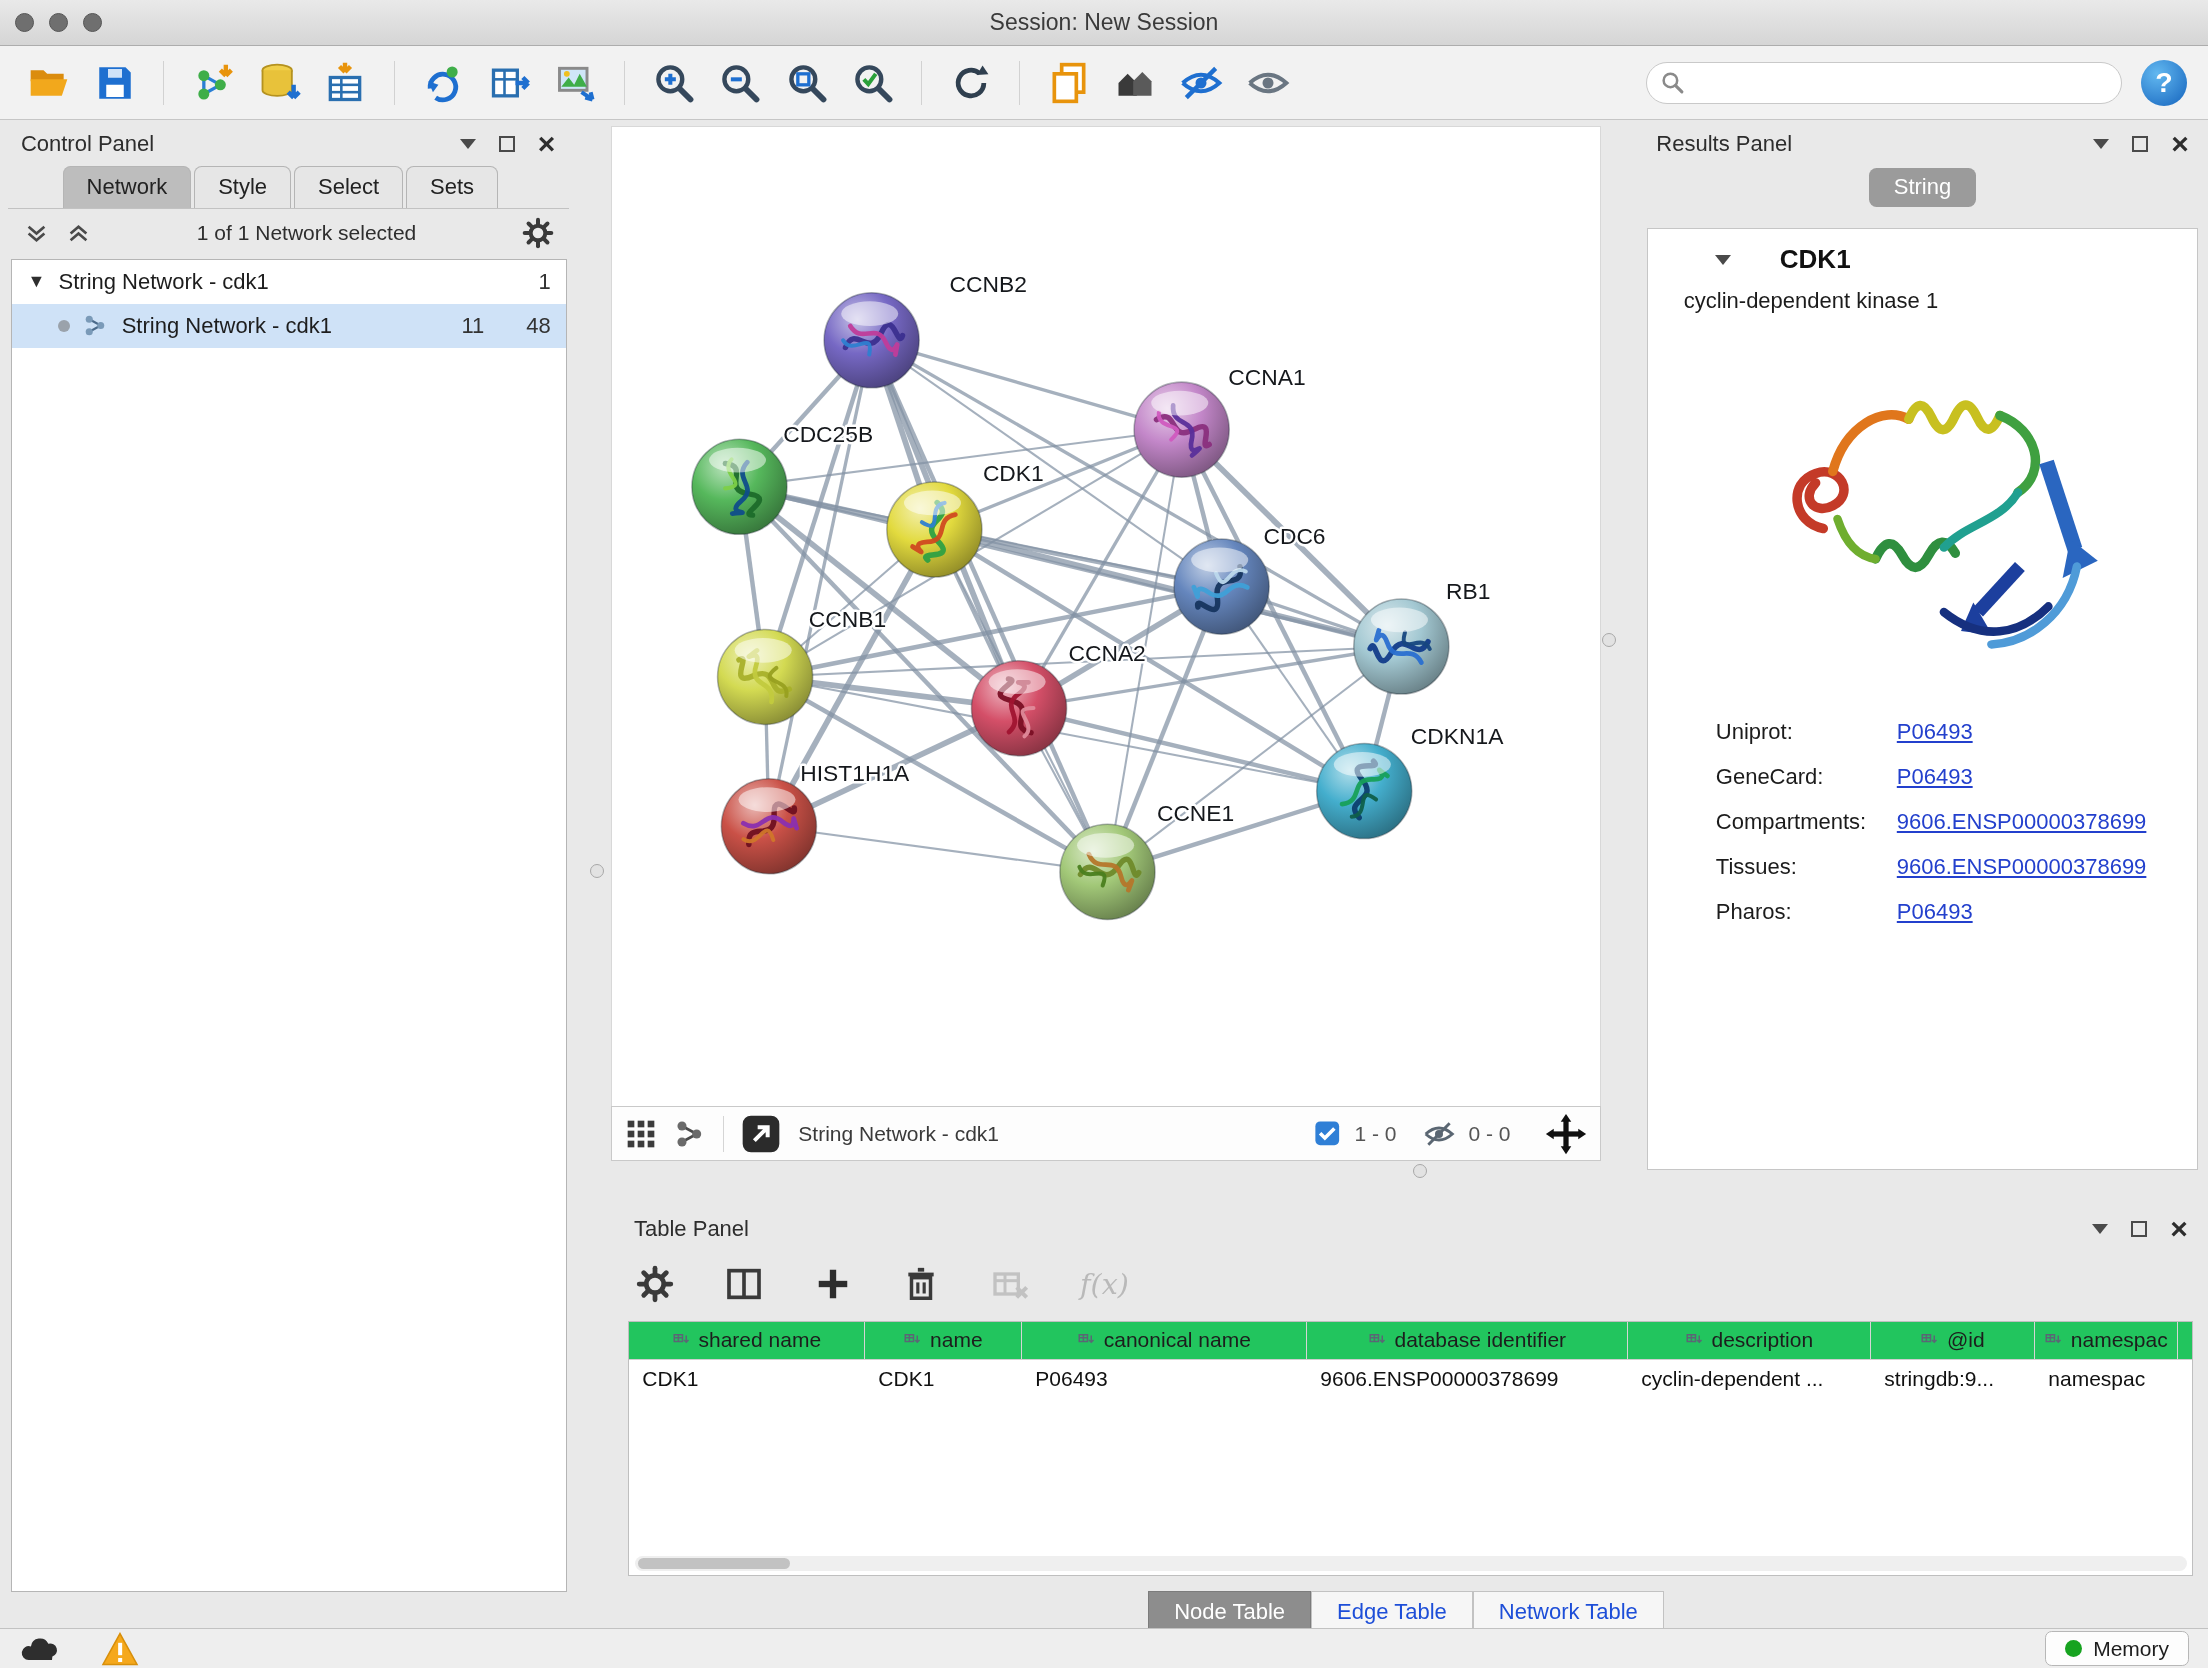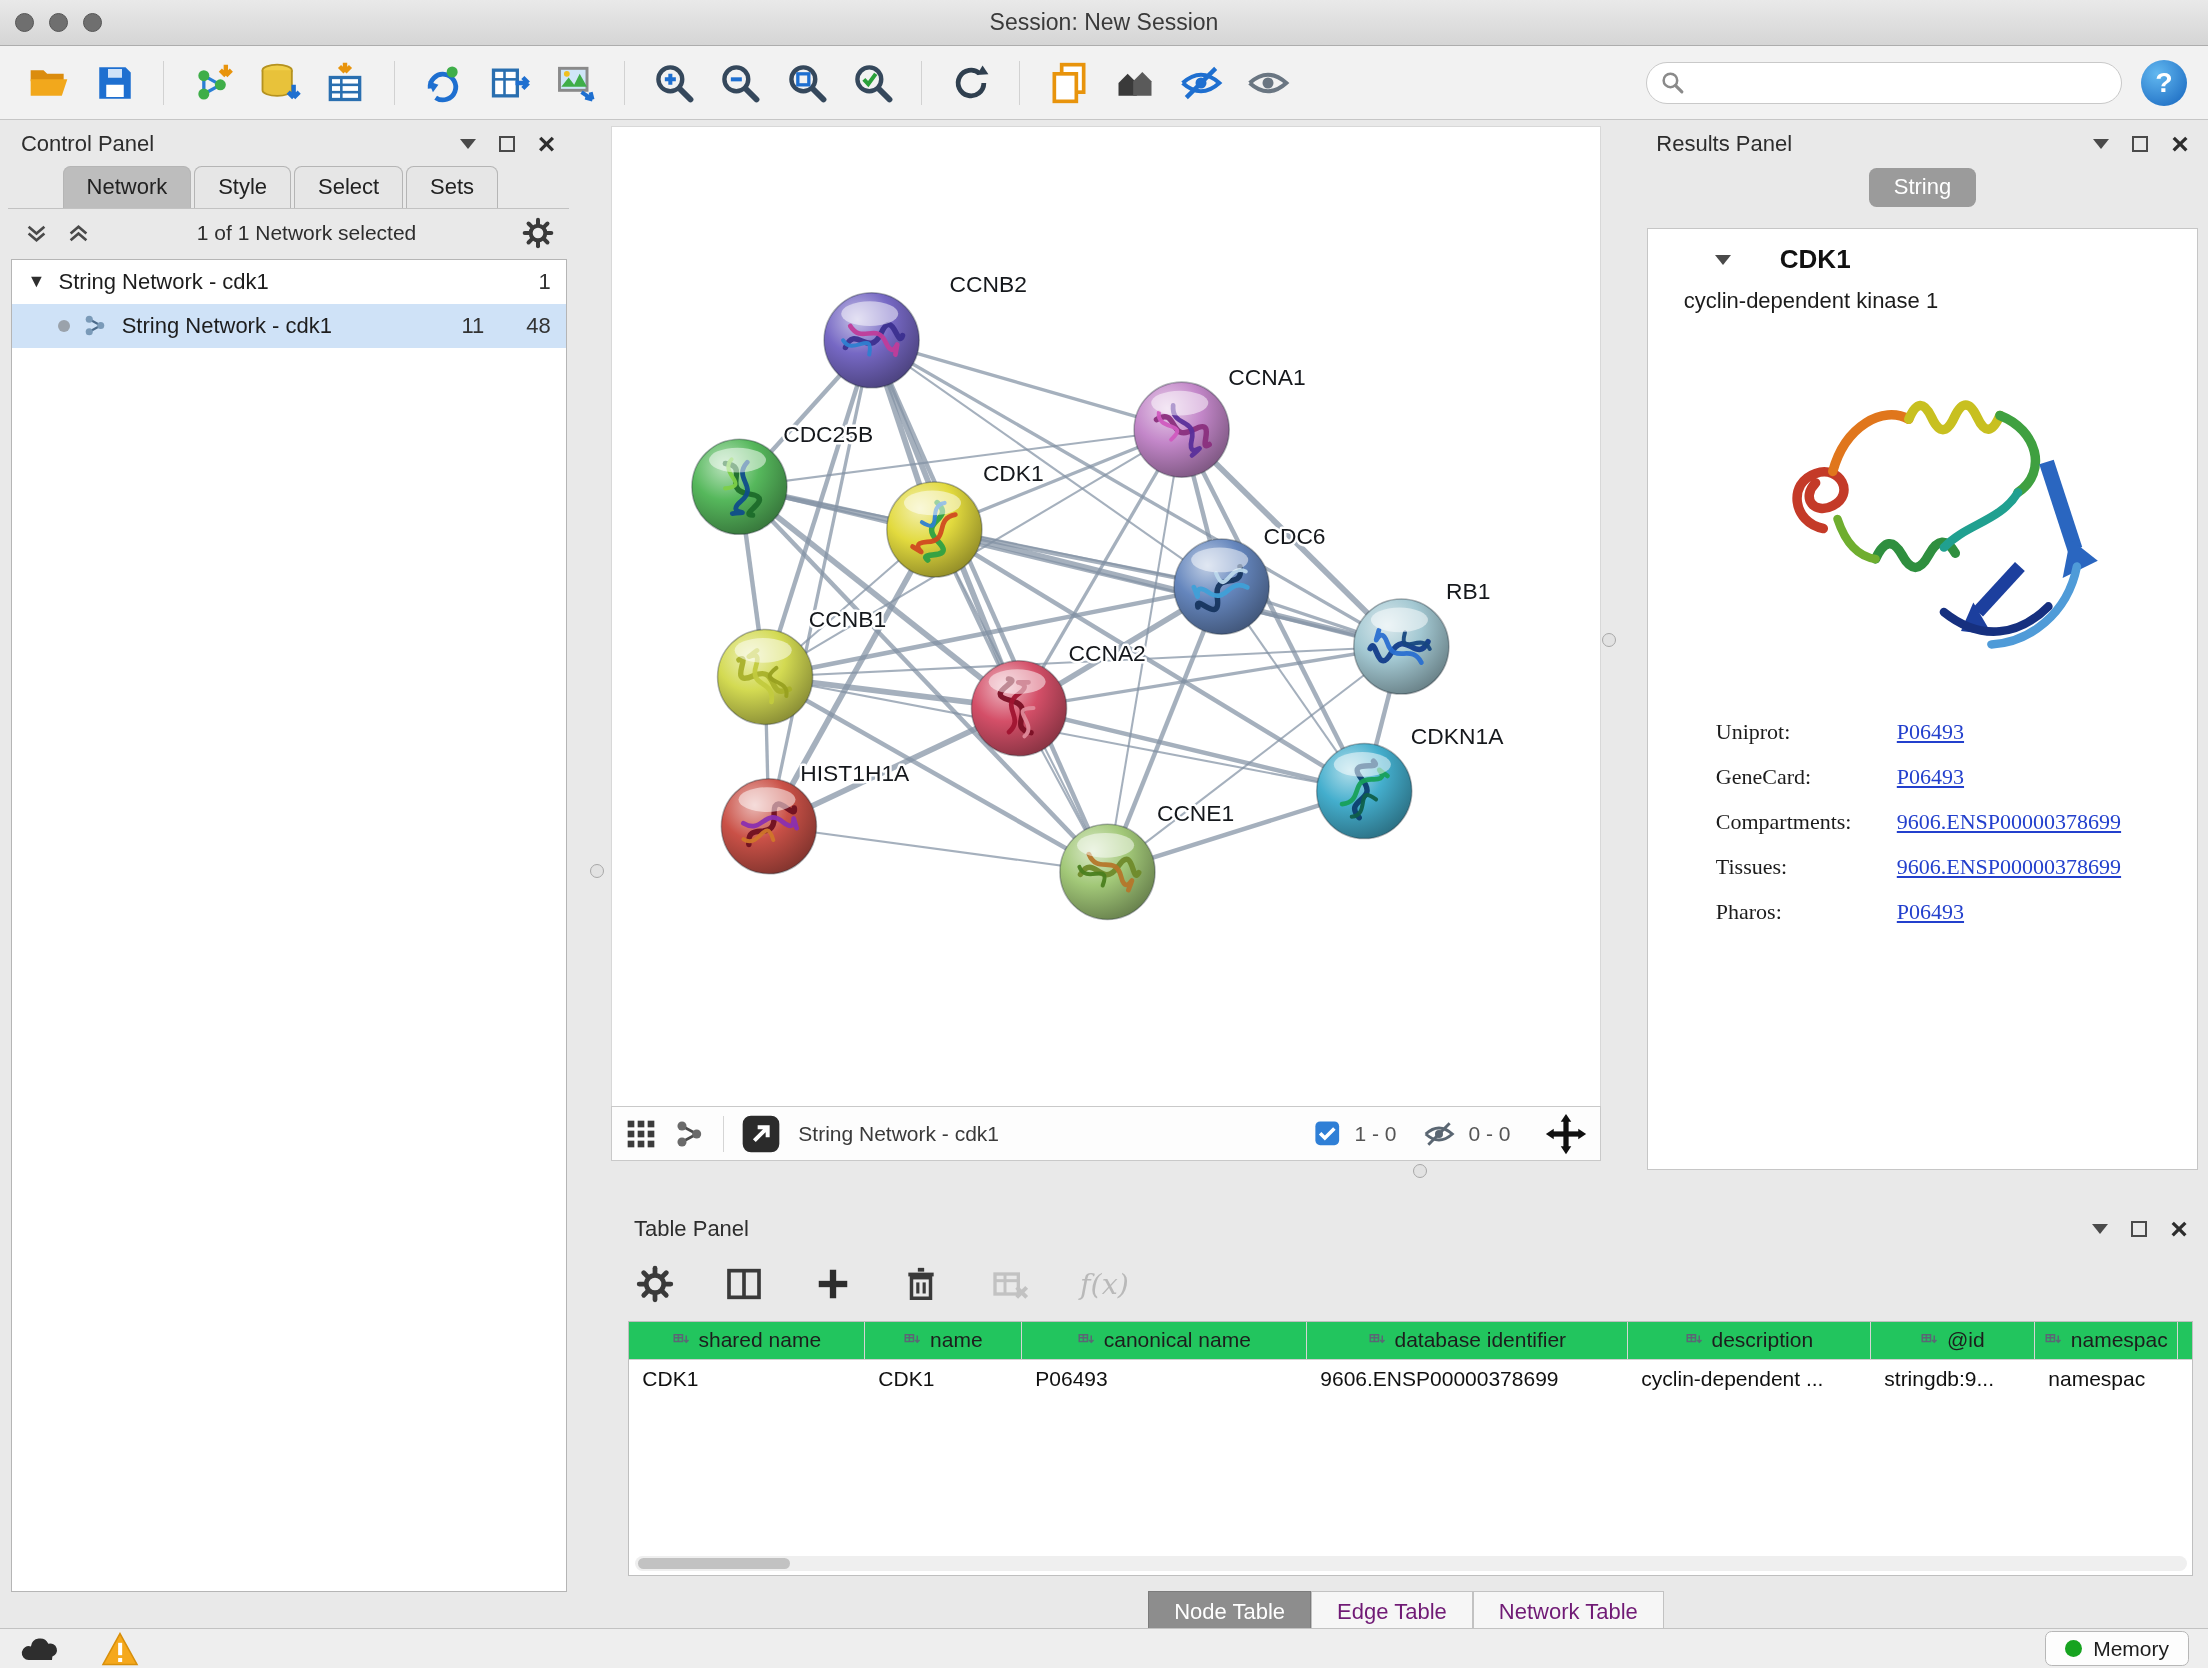--- a/index.html
+++ b/index.html
@@ -61,37 +61,37 @@
   .results-panel{position:absolute;left:1643px;top:124px;width:559px;height:1046px;display:flex;flex-direction:column;}
   .string-pill{align-self:center;background:#9b9b9b;color:#fff;font-size:22px;padding:6.7px 25px;border-radius:7.6px;margin:3.8px 0 9.5px;}
   .rp-btnbox{background:#f4f4f4;border:1px solid #c6c6c6;border-radius:3.8px;margin:0 3.8px;padding:15px 0;display:flex;justify-content:center;gap:38px;}
   .rp-btn{background:#fdfdfd;border:1px solid #b2b2b2;border-radius:6.7px;font-size:22px;padding:7.6px 32px;color:#1f1f1f;}
   .rp-section{background:#fff;border:1px solid #c6c6c6;margin:11.4px 3.8px 0;flex:1;overflow:hidden;}
   .sec-head{display:flex;align-items:center;gap:49px;padding:15px 0 9.5px 67px;}
   .sec-title{font-size:26px;font-weight:bold;color:#111;}
   .sec-desc{font-size:22px;color:#1c1c1c;padding:3.8px 0 0 36px;}
   .protein-wrap{display:flex;justify-content:center;margin-top:15px;}
   .cl-title{font-size:24px;font-weight:bold;color:#111;padding:25px 0 11.4px 42px;}
-  .cl-row{display:flex;align-items:center;padding:9.5px 0 9.5px 68px;font-size:22px;font-family:Liberation Serif, serif;}
+  .cl-row{display:flex;align-items:center;padding:9.5px 0 9.5px 68px;font-size:22px;}
   .cl-label{min-width:181px;color:#1c1c1c;}
   .cl-value{color:#2340cd;text-decoration:underline;cursor:pointer;}
 
   
   .table-panel{position:absolute;left:611px;top:1209px;width:1590px;height:434px;}
   .tp-toolbar{display:flex;align-items:center;gap:50px;height:70px;padding-left:25px;}
   .fx{font-family:"DejaVu Serif","Liberation Serif",serif;font-style:italic;font-size:28.5px;color:#b9b9b9;}
   .table-box{position:relative;background:#fff;border:1px solid #bfbfbf;margin:1.9px 7.6px 0 17px;height:255px;overflow:hidden;}
   .thead{display:flex;height:38px;background:#22c55e;border-bottom:1px solid #cfcfcf;}
   .th{display:flex;align-items:center;justify-content:center;gap:8.6px;font-size:21px;color:#1d1d1d;border-right:1px solid #d5d5d5;flex:0 0 auto;overflow:hidden;white-space:nowrap;}
   .tr{display:flex;height:38px;}
   .td{display:flex;align-items:center;padding-left:13.3px;font-size:21px;color:#111;flex:0 0 auto;overflow:hidden;white-space:nowrap;}
   .hscroll{position:absolute;left:5.7px;right:5.7px;bottom:3.8px;height:15px;background:#efefef;border-radius:7.6px;}
   .hthumb{position:absolute;left:3.8px;top:1.9px;width:152px;height:11.4px;background:#c2c2c2;border-radius:5.7px;}
   .tp-tabs{display:flex;justify-content:center;margin-top:15px;gap:0;}
-  .tp-tab{font-size:22px;padding:7.6px 25px;background:#f6f6f6;border:1px solid #c2c2c2;color:#701a75;}
+  .tp-tab{font-size:22px;padding:7.6px 25px;background:#f6f6f6;border:1px solid #c2c2c2;color:#1d4ed8;}
   .tp-tab.selected{background:#8d8d8d;color:#fff;border-color:#7c7c7c;}
 
   
   .status-bar{position:absolute;left:0;bottom:0;width:100%;height:40px;background:#eeeeee;border-top:1px solid #c2c2c2;display:flex;align-items:center;padding:0 19px;gap:38px;}
   .memory-btn{margin-left:auto;display:flex;align-items:center;gap:11.4px;background:#fdfdfd;border:1px solid #b7b7b7;border-radius:6.7px;padding:4.8px 19px;font-size:21px;color:#1d1d1d;}
   .mem-dot{width:17px;height:17px;border-radius:50%;background:#17a320;}
 </style>
 </head>
 <body>
 

